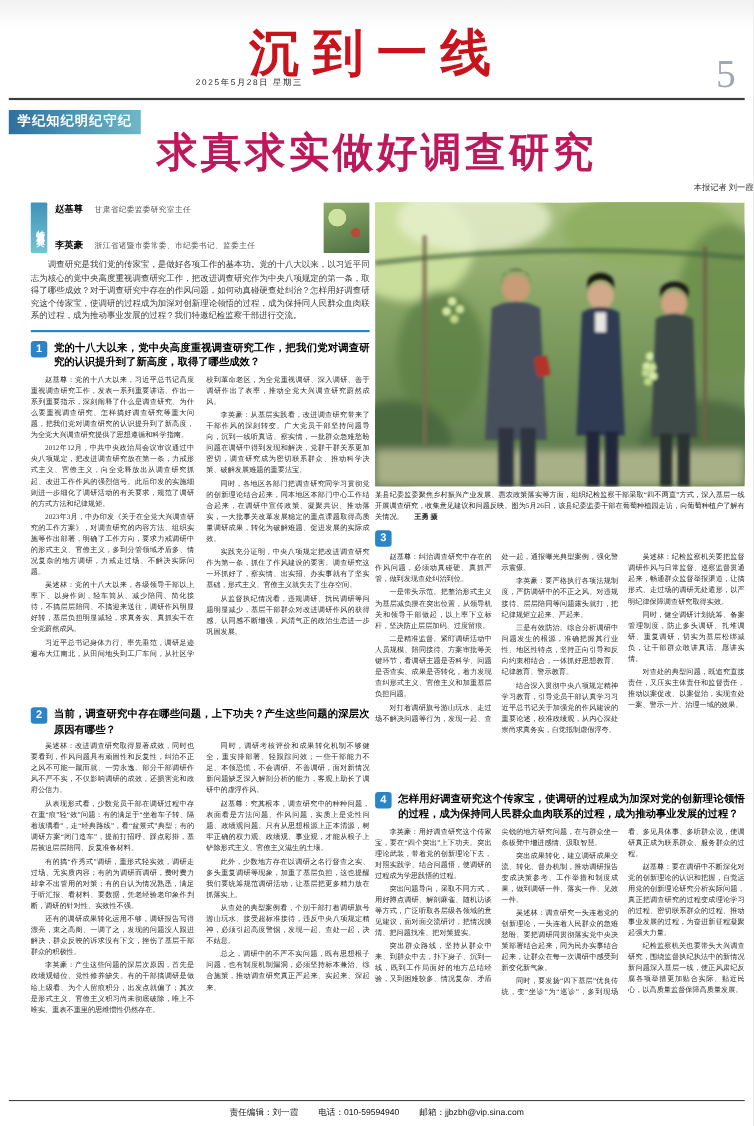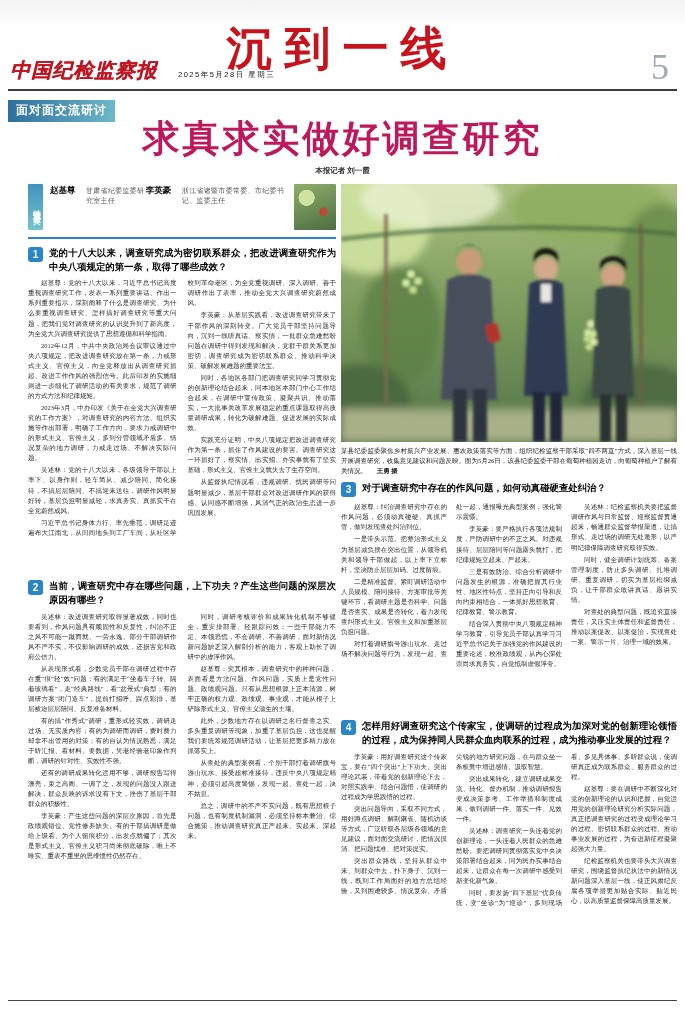--- a/index.html
+++ b/index.html
@@ -16,33 +16,33 @@
   .mast-date { position:absolute; left:178px; bottom:8px; font-size:7.5px; color:#1a1a1a; letter-spacing:1.5px; font-family:"Liberation Sans",sans-serif; }
   .page-num { position:absolute; right:16px; bottom:0px; font-size:36px; color:#9fa9b2; font-family:"Liberation Serif",serif; }
   .head-rule { position:absolute; top:89px; left:8px; right:8px; border-top:2px solid #3c3c3c; }
 
   
   .badge { position:absolute; top:100px; left:8px; color:#fff; font-weight:700; font-size:12px;
            letter-spacing:1px; padding:2px 8px 3px; font-family:"Liberation Sans",sans-serif;
            background:linear-gradient(90deg,#2e6f9e,#6db8c8); }
   .headline { position:absolute; top:114px; left:0; right:0; text-align:center; font-size:37px;
               font-weight:900; color:#be185d; letter-spacing:3px; font-family:Liberation Sans, sans-serif; }
-  .byline { position:absolute; top:166px; left:0; right:0; text-align:center; font-size:7.5px; color:#333;font-weight:bold; }
+  .byline { position:absolute; top:166px; left:0; right:0; text-align:right; font-size:7.5px; color:#333; }
 
   
   .col-left  { position:absolute; left:28px;  top:184px; width:308px; }
   .col-right { position:absolute; left:341px; top:184px; width:336px; }
 
   
   .guest-box { display:flex; gap:7px; height:46px; margin-bottom:5px; align-items:stretch; }
   .guest-label { flex:0 0 15px; background:linear-gradient(180deg,#3e93ba,#74c4cf); color:#fff;
                  writing-mode:vertical-rl; text-orientation:upright; font-size:8px; font-weight:700;
                  letter-spacing:2px; display:flex; align-items:center; justify-content:center;
                  font-family:"Liberation Sans",sans-serif; border-radius:1px; }
-  .guest-rows { flex:1 1 auto; display:flex; justify-content:space-between; padding:1px 0; }
+  .guest-rows { flex:1 1 auto; display:flex; flex-direction:column; justify-content:space-between; padding:1px 0; }
   .guest-row { display:flex; align-items:baseline; }
   .g-name { font-weight:700; font-size:8.5px; color:#111; width:36px; flex:0 0 36px; }
   .g-title { font-size:7px; color:#555; letter-spacing:0.3px; }
   .guest-thumb { flex:0 0 42px; border-radius:1px;
                  background:radial-gradient(circle at 30% 30%, #cfe3a0 0 18%, transparent 19%),
                             radial-gradient(circle at 70% 60%, #b94a3a 0 10%, transparent 11%),
                             linear-gradient(160deg,#8fae6b,#4c6e41); }
 
   
   .intro { font-size:7.7px; line-height:1.5; color:#3a3a3a; text-align:justify; max-height:74px; overflow:hidden; }
@@ -75,53 +75,55 @@
             color:#111; font-family:"Liberation Sans",sans-serif; }
   .footer span { margin:0 8px; }
 </style>
 </head>
 <body>
 
 <div class="page">
 
   <header class="masthead">
     <div class="section-title" style="color:#c8121c;">沉到一线</div>
-    <div class="logo" style="color:#c01420;">中国纪检监察报</div>
     <div class="mast-date">2025年5月28日  星期三</div>
     <div class="page-num">5</div>
   </header>
   <div class="head-rule"></div>
 
-  <div class="badge">面对面交流研讨</div>
+  <div class="badge">学纪知纪明纪守纪</div>
   <h1 class="headline">求真求实做好调查研究</h1>
   <div class="byline">本报记者 刘一霞</div>
 
   <div class="col-left">
 
     <div class="guest-box">
       <div class="guest-label">特邀嘉宾</div>
       <div class="guest-rows">
         <div class="guest-row">
           <span class="g-name">赵基尊</span>
           <span class="g-title">甘肃省纪委监委研究室主任</span>
         </div>
         <div class="guest-row">
           <span class="g-name">李英豪</span>
           <span class="g-title">浙江省诸暨市委常委、市纪委书记、监委主任</span>
         </div>
       </div>
       <div class="guest-thumb"></div>
     </div>
 
+    <div class="intro">
+      <p>调查研究是我们党的传家宝，是做好各项工作的基本功。党的十八大以来，以习近平同志为核心的党中央高度重视调查研究工作，把改进调查研究作为中央八项规定的第一条，取得了哪些成效？对于调查研究中存在的作风问题，如何动真碰硬查处纠治？怎样用好调查研究这个传家宝，使调研的过程成为加深对创新理论领悟的过程，成为保持同人民群众血肉联系的过程，成为推动事业发展的过程？我们特邀纪检监察干部进行交流。</p>
+    </div>
     <div class="intro-rule"></div>
 
     <section class="qa">
       <div class="q-head">
         <div class="q-num">1</div>
-        <div class="q-text">党的十八大以来，调查研究成为密切联系群众，把改进调查研究作为中央八项规定的第一条，取得了哪些成效？</div>
+        <div class="q-text">党的十八大以来，党中央高度重视调查研究工作，把我们党对调查研究的认识提升到了新高度，取得了哪些成效？</div>
       </div>
       <div class="answer ans-cols-2 ans-1">
           <p>赵基尊：党的十八大以来，习近平总书记高度重视调查研究工作，发表一系列重要讲话、作出一系列重要指示，深刻阐释了什么是调查研究、为什么要重视调查研究、怎样搞好调查研究等重大问题，把我们党对调查研究的认识提升到了新高度，为全党大兴调查研究提供了思想遵循和科学指南。</p>
           <p>2012年12月，中共中央政治局会议审议通过中央八项规定，把改进调查研究放在第一条，力戒形式主义、官僚主义，向全党释放出从调查研究抓起、改进工作作风的强烈信号。此后印发的实施细则进一步细化了调研活动的有关要求，规范了调研的方式方法和纪律规矩。</p>
           <p>2023年3月，中办印发《关于在全党大兴调查研究的工作方案》，对调查研究的内容方法、组织实施等作出部署，明确了工作方向，要求力戒调研中的形式主义、官僚主义，多到分管领域矛盾多、情况复杂的地方调研，力戒走过场、不解决实际问题。</p>
           <p>吴述林：党的十八大以来，各级领导干部以上率下、以身作则，轻车简从、减少陪同、简化接待，不搞层层陪同、不搞迎来送往，调研作风明显好转，基层负担明显减轻，求真务实、真抓实干在全党蔚然成风。</p>
           <p>习近平总书记身体力行、率先垂范，调研足迹遍布大江南北，从田间地头到工厂车间，从社区学校到革命老区，为全党重视调研、深入调研、善于调研作出了表率，推动全党大兴调查研究蔚然成风。</p>
           <p>李英豪：从基层实践看，改进调查研究带来了干部作风的深刻转变。广大党员干部坚持问题导向，沉到一线听真话、察实情，一批群众急难愁盼问题在调研中得到发现和解决，党群干群关系更加密切，调查研究成为密切联系群众、推动科学决策、破解发展难题的重要法宝。</p>
           <p>同时，各地区各部门把调查研究同学习贯彻党的创新理论结合起来，同本地区本部门中心工作结合起来，在调研中宣传政策、凝聚共识、推动落实，一大批事关改革发展稳定的重点课题取得高质量调研成果，转化为破解难题、促进发展的实际成效。</p>
           <p>实践充分证明，中央八项规定把改进调查研究作为第一条，抓住了作风建设的要害。调查研究这一环抓好了，察实情、出实招、办实事就有了坚实基础，形式主义、官僚主义就失去了生存空间。</p>
@@ -222,21 +224,20 @@
     </svg>
 
     <div class="caption">
       <span>某县纪委监委聚焦乡村振兴产业发展、惠农政策落实等方面，组织纪检监察干部采取“四不两直”方式，深入基层一线开展调查研究，收集意见建议和问题反映。图为5月26日，该县纪委监委干部在葡萄种植园走访，向葡萄种植户了解有关情况。</span>
       <span class="credit">王勇 摄</span>
     </div>
 
     <section class="qa">
       <div class="q-head">
         <div class="q-num">3</div>
-        <div class="q-text">对于调查研究中存在的作风问题，如何动真碰硬查处纠治？</div>
       </div>
       <div class="answer ans-cols-3 ans-3">
           <p>赵基尊：纠治调查研究中存在的作风问题，必须动真碰硬、真抓严管，做到发现查处纠治到位。</p>
           <p>一是带头示范。把整治形式主义为基层减负摆在突出位置，从领导机关和领导干部做起，以上率下立标杆，坚决防止层层加码、过度留痕。</p>
           <p>二是精准监督。紧盯调研活动中人员规模、陪同接待、方案审批等关键环节，看调研主题是否科学、问题是否查实、成果是否转化，着力发现查纠形式主义、官僚主义和加重基层负担问题。</p>
           <p>对打着调研旗号游山玩水、走过场不解决问题等行为，发现一起、查处一起，通报曝光典型案例，强化警示震慑。</p>
           <p>李英豪：要严格执行各项法规制度，严防调研中的不正之风。对违规接待、层层陪同等问题露头就打，把纪律规矩立起来、严起来。</p>
           <p>三是有效防治。综合分析调研中问题发生的根源，准确把握其行业性、地区性特点，坚持正向引导和反向约束相结合，一体抓好思想教育、纪律教育、警示教育。</p>
           <p>结合深入贯彻中央八项规定精神学习教育，引导党员干部认真学习习近平总书记关于加强党的作风建设的重要论述，校准政绩观，从内心深处崇尚求真务实，自觉抵制虚假浮夸。</p>
           <p>吴述林：纪检监察机关要把监督调研作风与日常监督、巡察监督贯通起来，畅通群众监督举报渠道，让搞形式、走过场的调研无处遁形，以严明纪律保障调查研究取得实效。</p>
@@ -257,13 +258,18 @@
           <p>突出成果转化，建立调研成果交流、转化、督办机制，推动调研报告变成决策参考、工作举措和制度成果，做到调研一件、落实一件、见效一件。</p>
           <p>吴述林：调查研究一头连着党的创新理论，一头连着人民群众的急难愁盼。要把调研同贯彻落实党中央决策部署结合起来，同为民办实事结合起来，让群众在每一次调研中感受到新变化新气象。</p>
           <p>同时，要发扬“四下基层”优良传统，变“坐诊”为“巡诊”，多到现场看、多见具体事、多听群众说，使调研真正成为联系群众、服务群众的过程。</p>
           <p>赵基尊：要在调研中不断深化对党的创新理论的认识和把握，自觉运用党的创新理论研究分析实际问题，真正把调查研究的过程变成理论学习的过程、密切联系群众的过程、推动事业发展的过程，为奋进新征程凝聚起强大力量。</p>
           <p>纪检监察机关也要带头大兴调查研究，围绕监督执纪执法中的新情况新问题深入基层一线，使正风肃纪反腐各项举措更加贴合实际、贴近民心，以高质量监督保障高质量发展。</p>
         </div>
     </section>
   </div>
 
   <div class="foot-rule"></div>
+  <div class="footer">
+    <span>责任编辑：刘一霞</span>
+    <span>电话：010-59594940</span>
+    <span>邮箱：jjbzbh@vip.sina.com</span>
+  </div>
 </div>
 
 </body></html>

